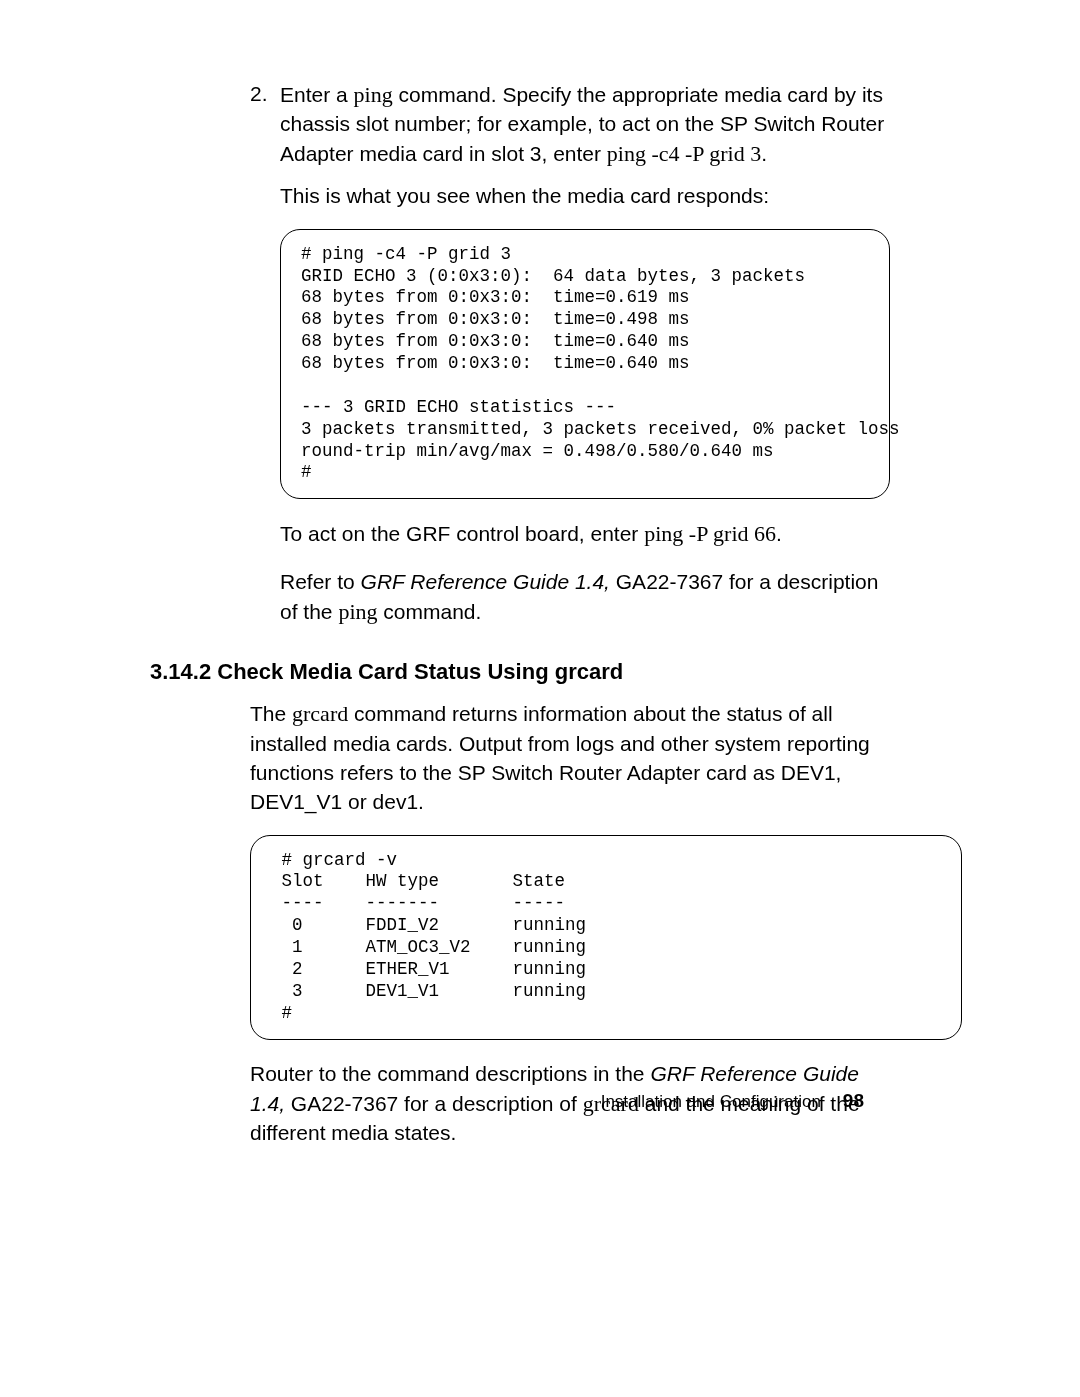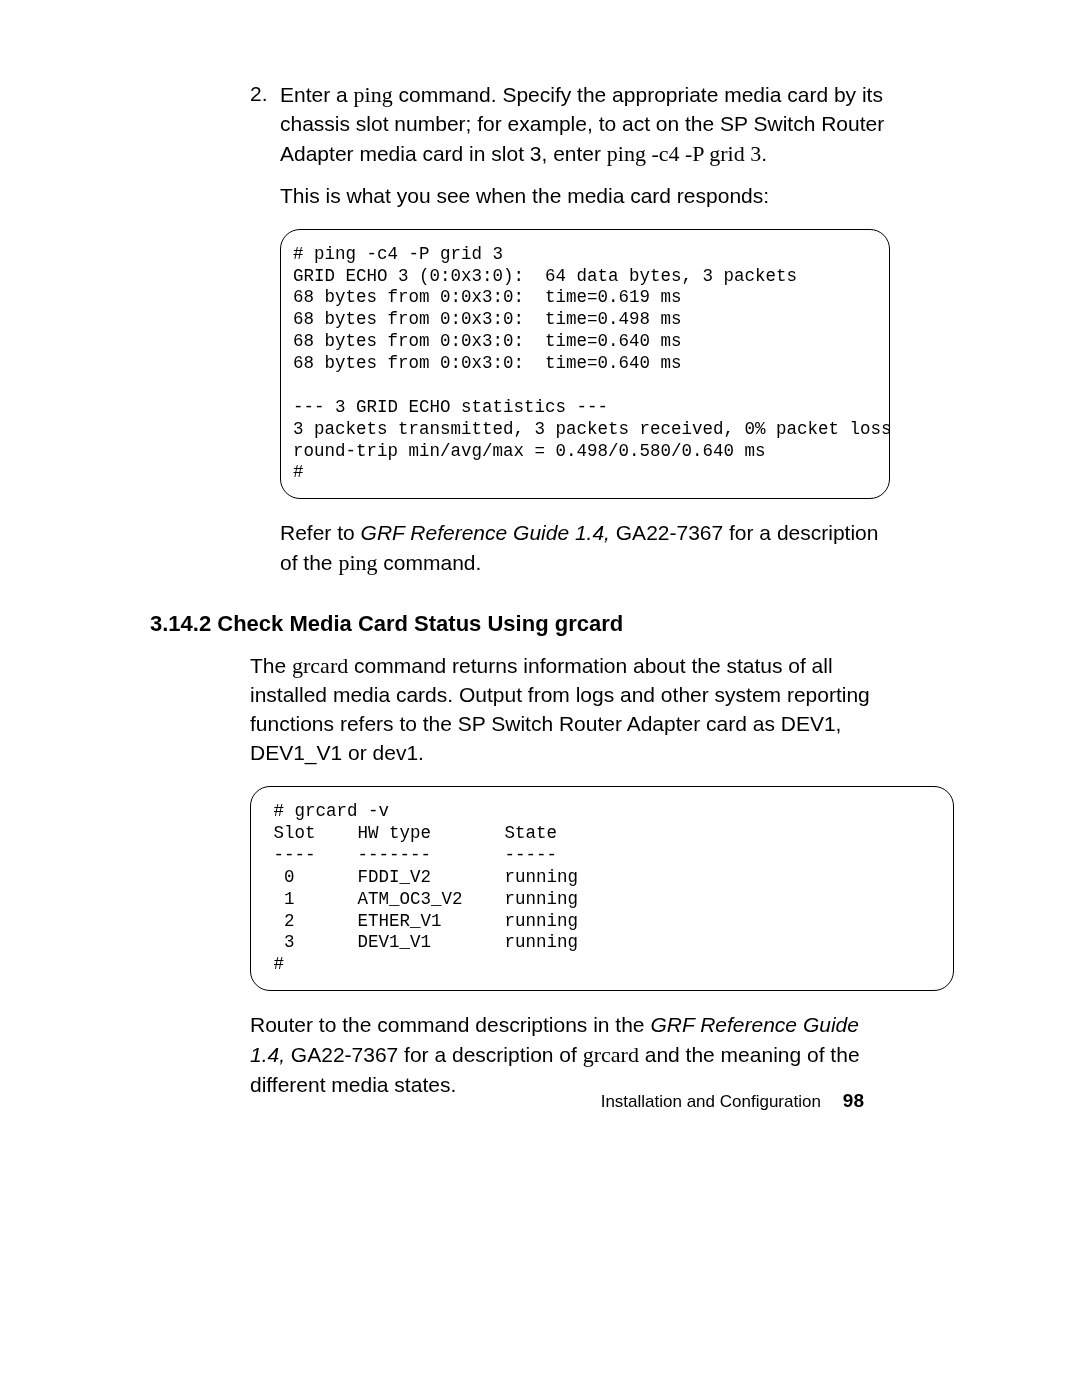--- a/index.html
+++ b/index.html
@@ -44,21 +44,21 @@
   }
   .para {
     margin-left: 30px;
     margin-top: 12px;
     margin-bottom: 18px;
   }
   .code-block {
     margin: 18px 0 20px 30px;
     border: 1.5px solid #000;
     border-radius: 20px;
-    padding: 14px 20px 14px 12px;
+    padding: 14px 20px 14px 20px;
     font-family: "Courier New", Courier, monospace;
     font-size: 17.5px;
     line-height: 1.25;
     white-space: pre;
   }
   .code-block-wide {
     margin-left: 0;
     width: 670px;
   }
   .heading {
@@ -108,20 +108,23 @@
 68 bytes from 0:0x3:0:  time=0.619 ms
 68 bytes from 0:0x3:0:  time=0.498 ms
 68 bytes from 0:0x3:0:  time=0.640 ms
 68 bytes from 0:0x3:0:  time=0.640 ms
 
 --- 3 GRID ECHO statistics ---
 3 packets transmitted, 3 packets received, 0% packet loss
 round-trip min/avg/max = 0.498/0.580/0.640 ms
 #</div>
 
+    <div class="para">
+      <span>To act on the GRF control board, enter </span><span class="mono">ping -P grid 66</span><span>.</span>
+    </div>
 
     <div class="para">
       <span>Refer to </span><span class="italic">GRF Reference Guide 1.4,</span><span> GA22-7367 for a description of the </span><span class="mono">ping</span><span> command.</span>
     </div>
 
     <div class="heading">3.14.2  Check Media Card Status Using grcard</div>
 
     <div class="para-full">
       <span>The </span><span class="mono">grcard</span><span> command returns information about the status of all installed media cards. Output from logs and other system reporting functions refers to the SP Switch Router Adapter card as DEV1, DEV1_V1 or dev1.</span>
     </div>

